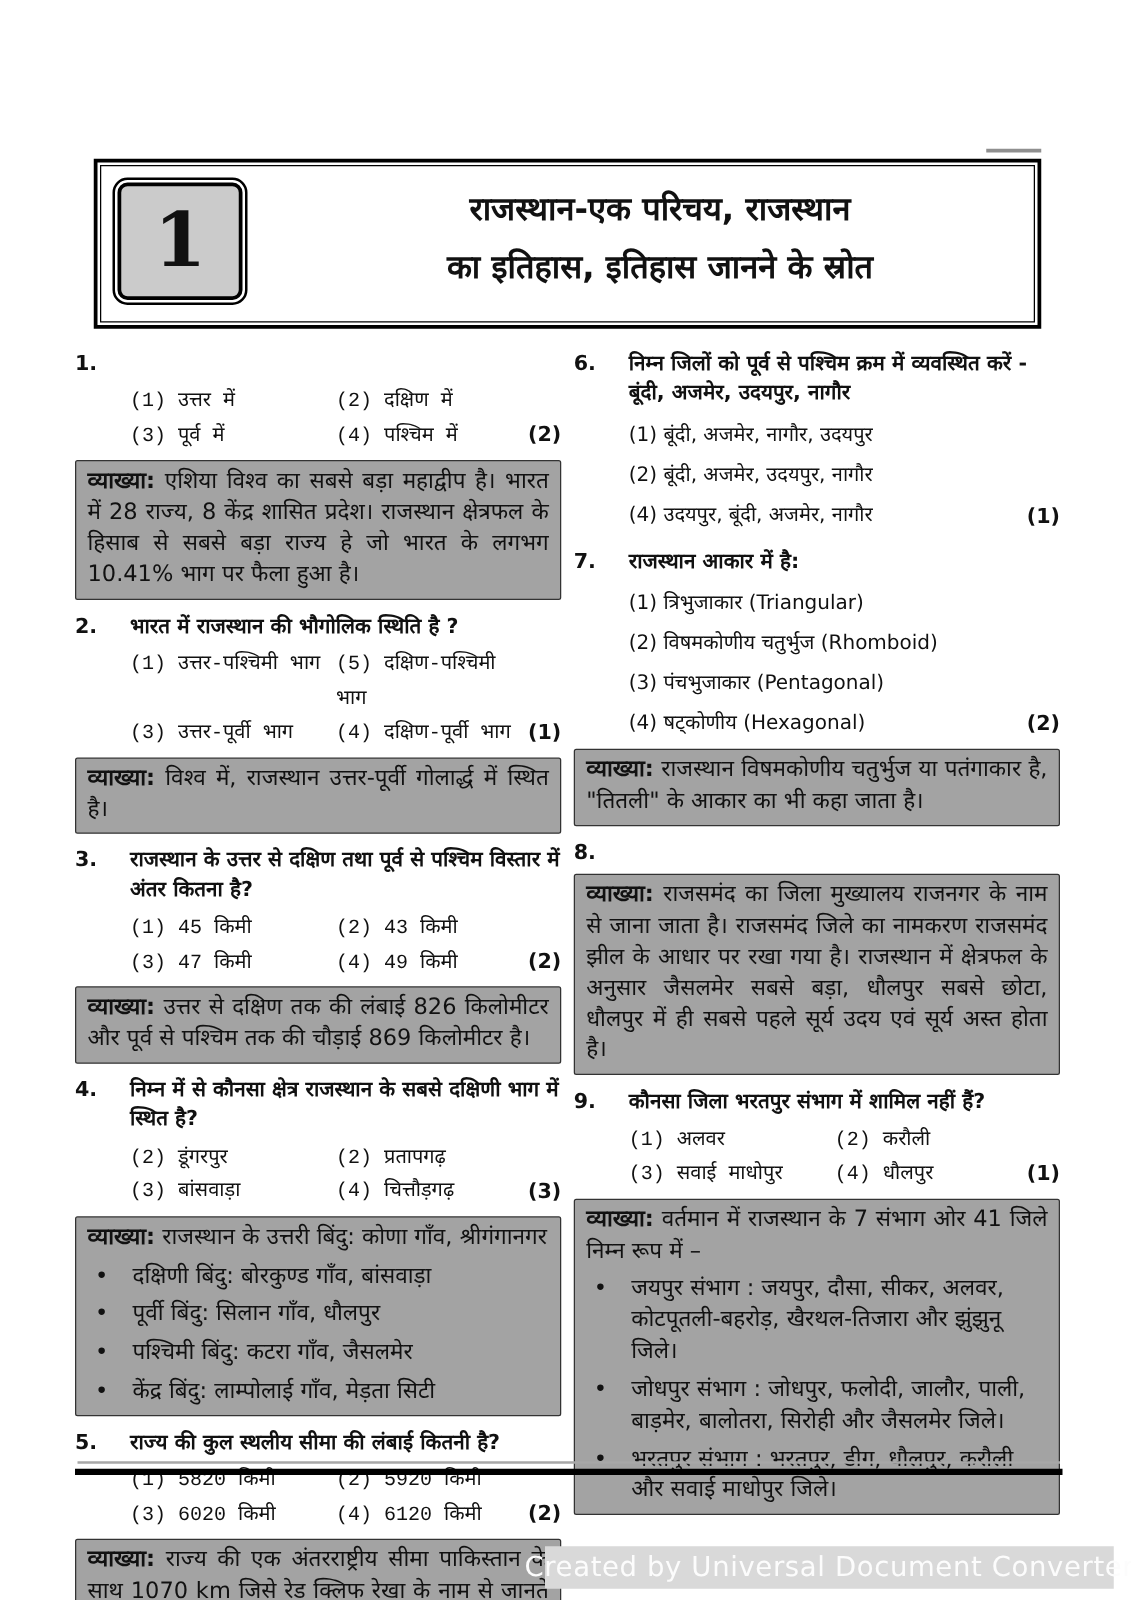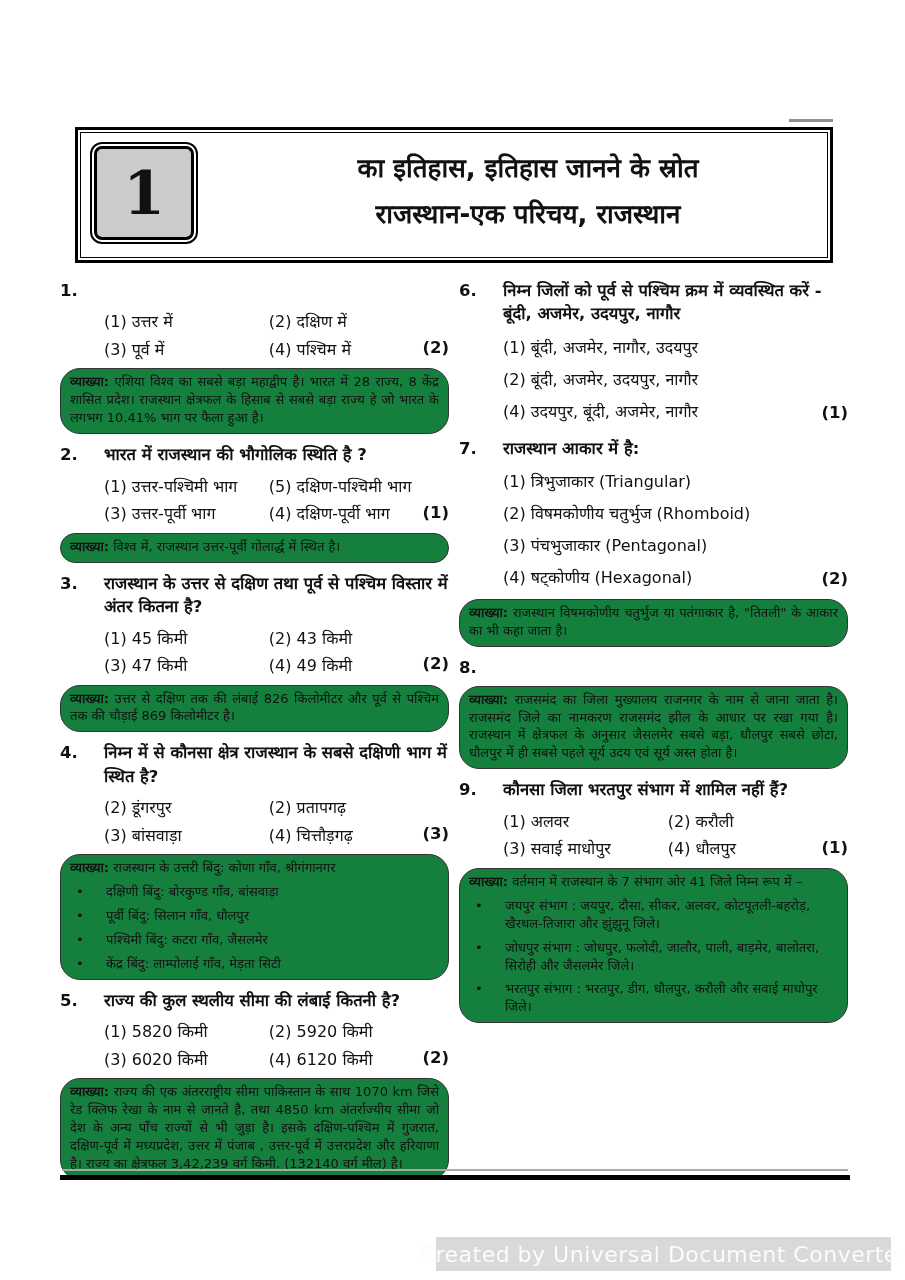--- a/index.html
+++ b/index.html
@@ -23,25 +23,25 @@
   #col-left{left:60px;}
   #col-right{left:459px;}
 
   .question{margin-bottom:9px;}
   .q-head{display:flex;font-weight:bold;font-size:16.5px;line-height:1.42;margin-bottom:6px;}
   .q-num{flex:0 0 44px;}
   .q-text{flex:1;}
 
   .options{position:relative;margin-left:44px;padding-right:34px;margin-bottom:5px;}
   .options.two-col{display:grid;grid-template-columns:53% 47%;}
-  .options.two-col .option{line-height:1.72;}
+  .options.two-col .option{line-height:1.72;font-family:Liberation Mono, monospace;}
   .options.one-col .option{display:block;line-height:2.0;}
   .answer{position:absolute;right:0;bottom:4px;font-weight:bold;font-size:16.5px;}
 
-  .explain{background:#15803d;border:1.5px solid #333;border-radius:20px;padding:4px 9px 6px;font-size:13px;line-height:1.38;text-align:justify;}
+  .explain{background:#a3a3a3;border:1.5px solid #333;border-radius:2px;padding:4px 9px 6px;font-size:18px;line-height:1.38;text-align:justify;}
   .ex-text b{font-weight:bold;}
   .bullet-row{display:flex;margin-top:6px;text-align:left;}
   .bullet-dot{flex:0 0 30px;padding-left:6px;}
   .bullet-text{flex:1;}
 
   
   .footer-line-thin{position:absolute;left:62px;width:786px;top:1169px;height:2px;background:#a8a8a8;}
   .footer-line-thick{position:absolute;left:60px;width:790px;top:1175px;height:5px;background:#000;}
   .watermark{position:absolute;left:436px;top:1237px;width:455px;height:34px;background:#d9d9d9;color:#fcfcfc;font-size:22px;display:flex;align-items:center;justify-content:center;white-space:nowrap;letter-spacing:0.5px;}
 </style>
@@ -50,22 +50,22 @@
 
 <div class="top-dash"></div>
 
 <div class="header-box">
   <div class="chapter-box">
     <div class="chapter-box-inner">
       <span class="chapter-num">1</span>
     </div>
   </div>
   <div class="header-title">
+    <div>राजस्थान-एक परिचय, राजस्थान</div>
     <div>का इतिहास, इतिहास जानने के स्रोत</div>
-    <div>राजस्थान-एक परिचय, राजस्थान</div>
   </div>
 </div>
 
 <div class="column" id="col-left">
     <div class="question">
       <div class="q-head">
         <span class="q-num">1.</span>
       </div>
       <div class="options two-col">
         <span class="option">(1) उत्तर में</span>

